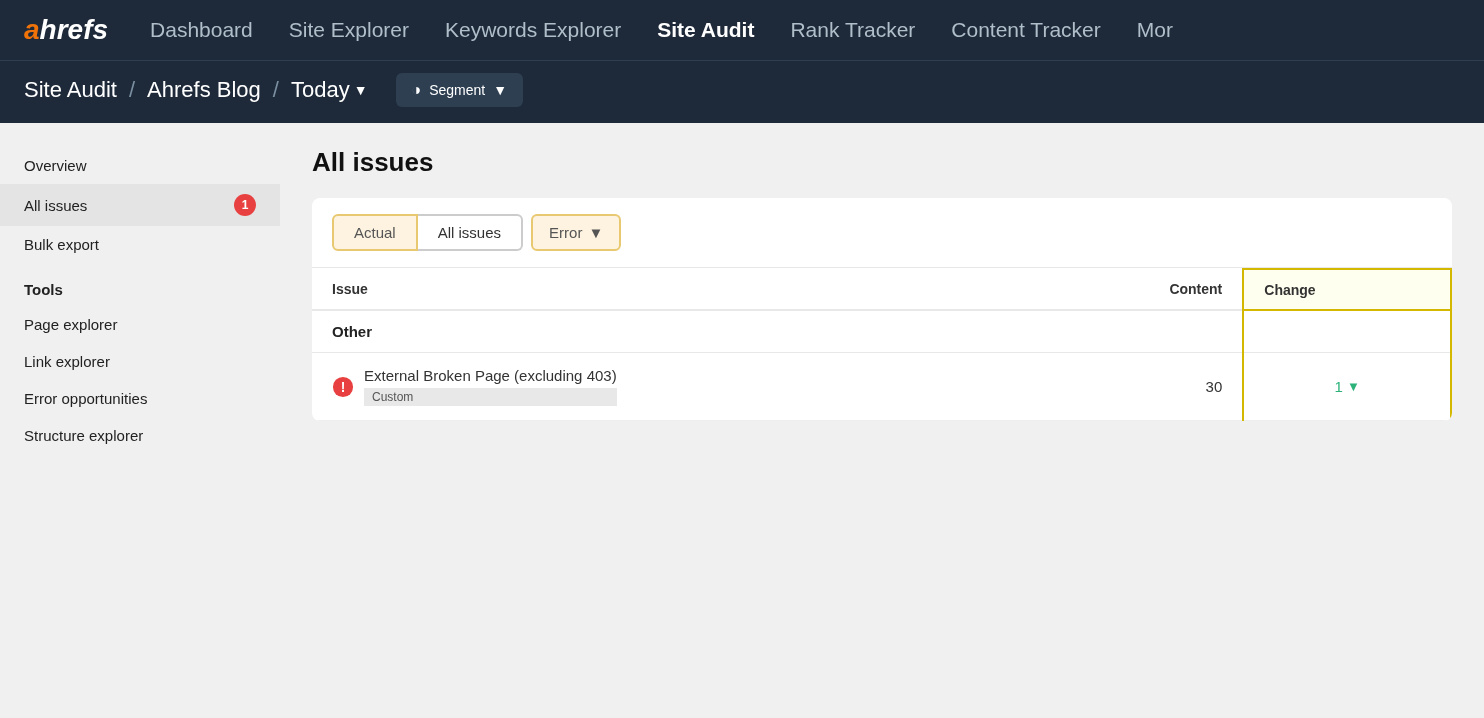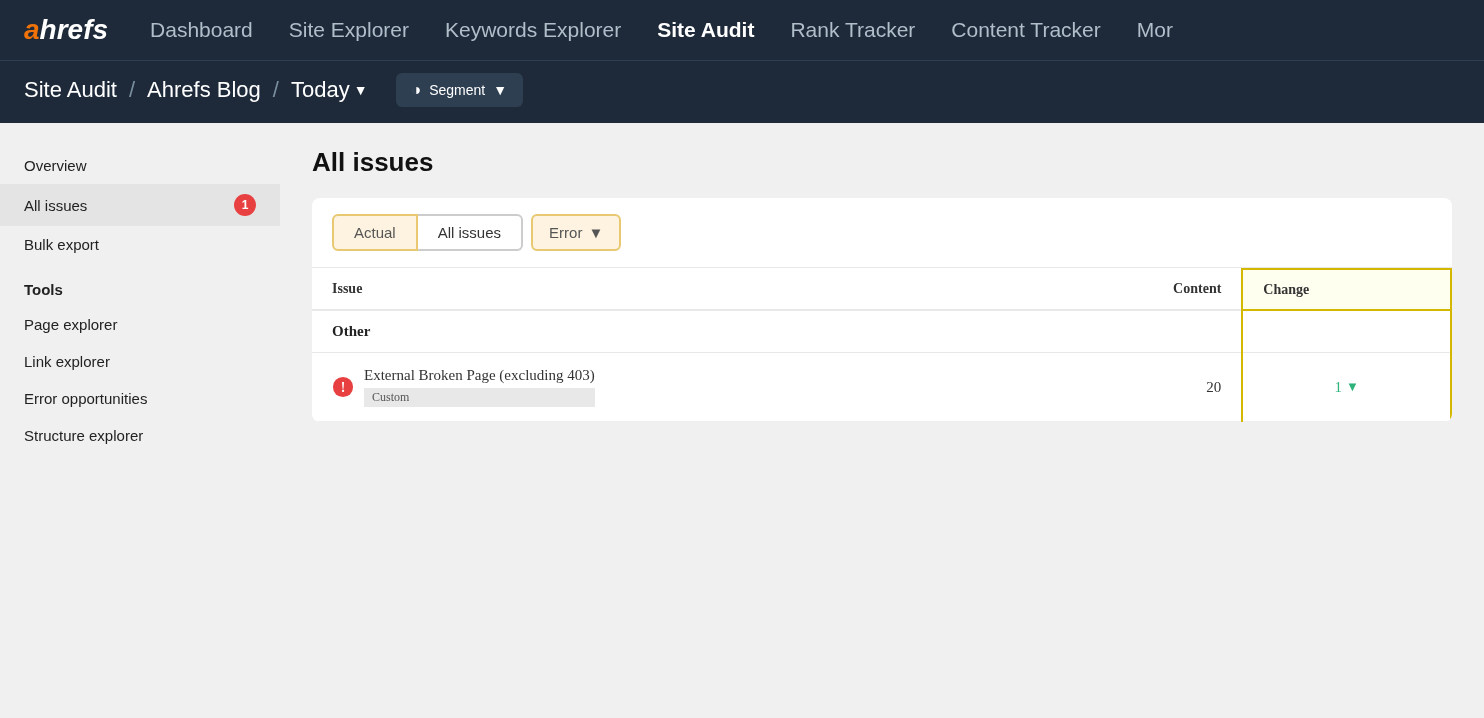--- a/index.html
+++ b/index.html
@@ -172,21 +172,20 @@
       display: flex;
       align-items: center;
       gap: 6px;
       margin-left: 8px;
     }
 
     
     .issues-table {
       width: 100%;
       border-collapse: collapse;
-      font-family: Liberation Serif, serif;
     }
     .issues-table thead tr {
       border-bottom: 2px solid #e8e8e8;
     }
     .issues-table th {
       padding: 12px 20px;
       text-align: left;
       font-size: 14px;
       font-weight: 700;
       color: #333;
@@ -368,21 +367,21 @@
                 <svg class="issue-icon" viewBox="0 0 24 24" fill="none">
                   <circle cx="12" cy="12" r="11" fill="#e84040"></circle>
                   <text x="12" y="17" text-anchor="middle" fill="white" font-size="15" font-weight="900">!</text>
                 </svg>
                 <div class="issue-name-wrap">
                   <span class="issue-label">External Broken Page (excluding 403)</span>
                   <span class="custom-tag">Custom</span>
                 </div>
               </div>
             </td>
-            <td class="crawled-cell">20</td>
+            <td class="crawled-cell">30</td>
             <td class="change-cell col-change-highlight-bottom">
               <div class="change-value">
                 <span>1</span>
                 <span class="change-arrow-down">▼</span>
               </div>
             </td>
           </tr>
         </tbody>
       </table>
     </div>

